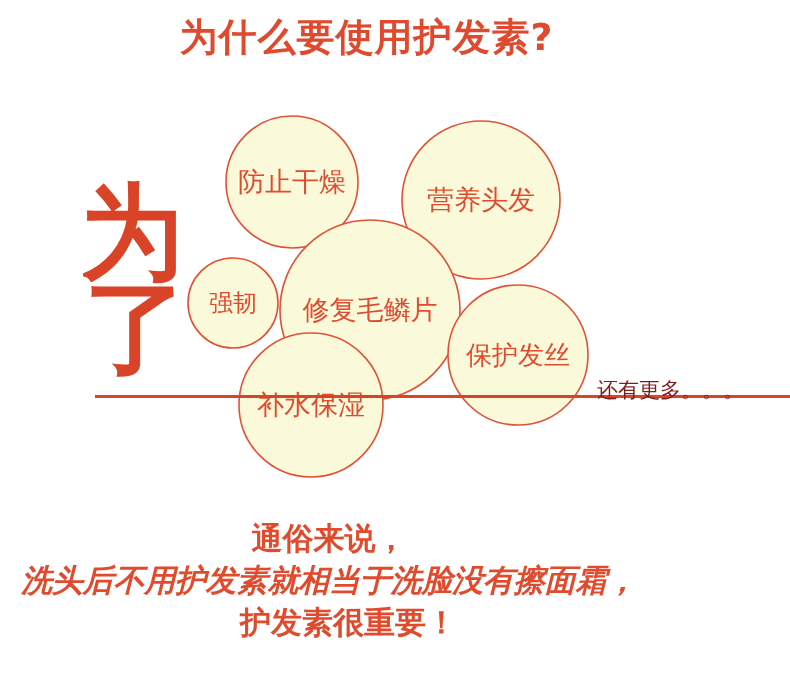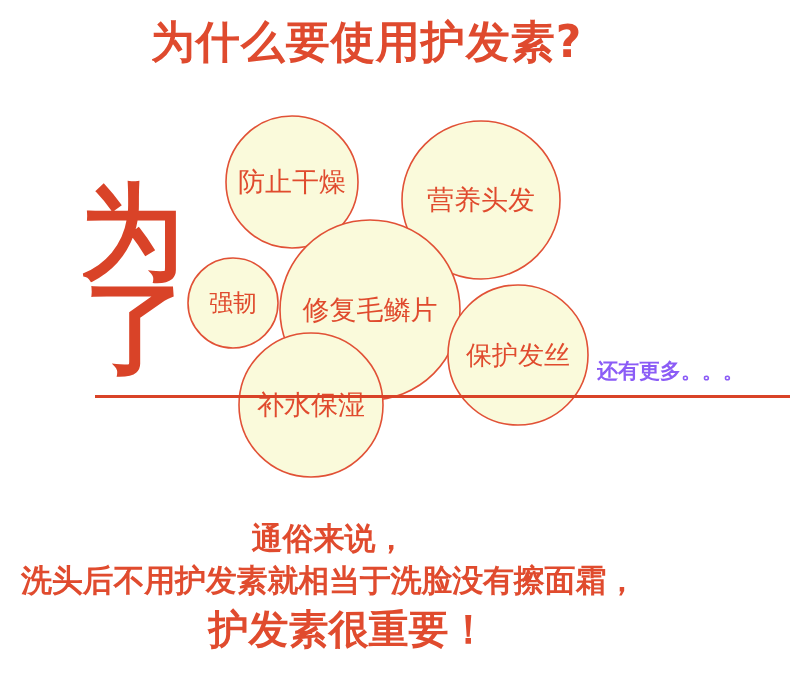--- a/index.html
+++ b/index.html
@@ -22,21 +22,21 @@
   }
 
   
   .title {
     position: absolute;
     top: 14px;
     left: 0;
     width: 733px;
     text-align: center;
     color: #df4a2e;
-    font-size: 44px;
+    font-size: 38px;
     font-weight: bold;
     letter-spacing: 1px;
     line-height: 1.25;
     white-space: nowrap;
   }
 
   
   .big-word {
     position: absolute;
     left: 80px;
@@ -81,42 +81,42 @@
     top: 395px;
     width: 695px;
     height: 3px;
     background: #d94328;
   }
 
   
   .more-text {
     position: absolute;
     left: 597px;
-    top: 357px;
-    color: #8b5cf6;
+    top: 376px;
+    color: #7f1d1d;
     font-size: 21px;
-    font-weight: bold;
+    font-weight: normal;
     white-space: nowrap;
     letter-spacing: 0;
   }
 
   
   .bottom-block {
     position: absolute;
     left: 0;
     top: 518px;
     width: 658px;
     text-align: center;
     color: #e04b2e;
     font-weight: bold;
     line-height: 1.35;
   }
   .bottom-line-1 { font-size: 31px; white-space: nowrap; }
-  .bottom-line-2 { font-size: 31px; white-space: nowrap; letter-spacing: -0.2px; }
-  .bottom-line-3 { font-size: 40px; white-space: nowrap; margin-left: 39px; }
+  .bottom-line-2 { font-size: 31px; white-space: nowrap; letter-spacing: -0.2px; font-style: italic; }
+  .bottom-line-3 { font-size: 31px; white-space: nowrap; margin-left: 39px; }
 </style>
 </head>
 <body>
 
 <div class="poster">
 
   <div class="title">为什么要使用护发素?</div>
 
   <div class="big-word">
     <span class="ch1">为</span>

